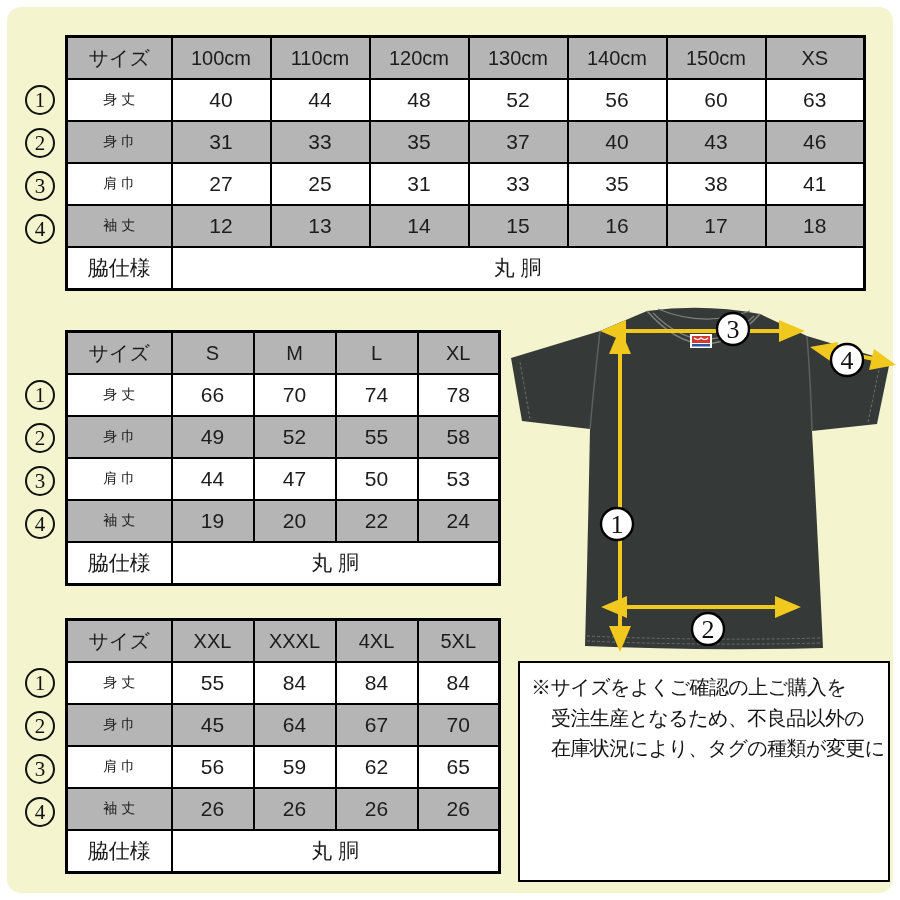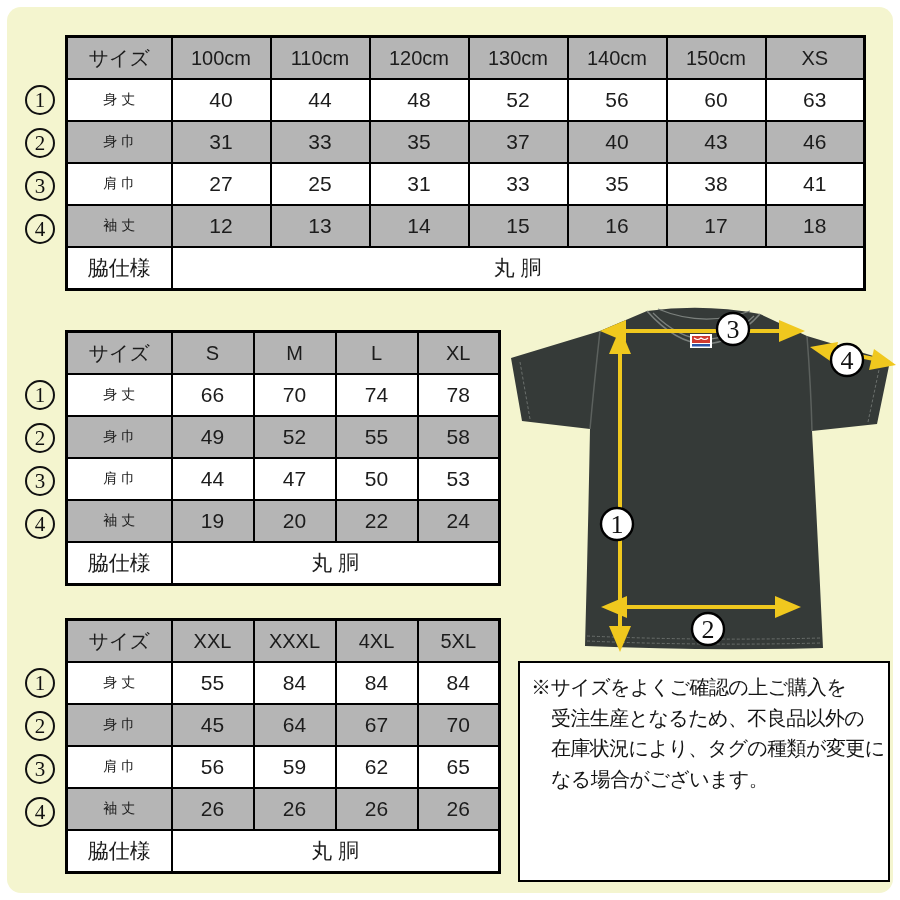--- a/index.html
+++ b/index.html
@@ -301,14 +301,13 @@
     <circle cx="347" cy="60" r="16" fill="#ffffff" stroke="#000" stroke-width="2.4"></circle>
     <text x="347" y="69" text-anchor="middle" font-family="Liberation Serif, serif" font-size="26" fill="#111">4</text>
   </g>
 </svg>
 </div>
 
 <div class="notice" id="notice-box">
     <div class="line">※サイズをよくご確認の上ご購入を</div>
     <div class="line indent">受注生産となるため、不良品以外の</div>
     <div class="line indent">在庫状況により、タグの種類が変更に</div>
-    <div class="line indent">なる場合がございます。</div>
   </div>
 
 </body></html>

